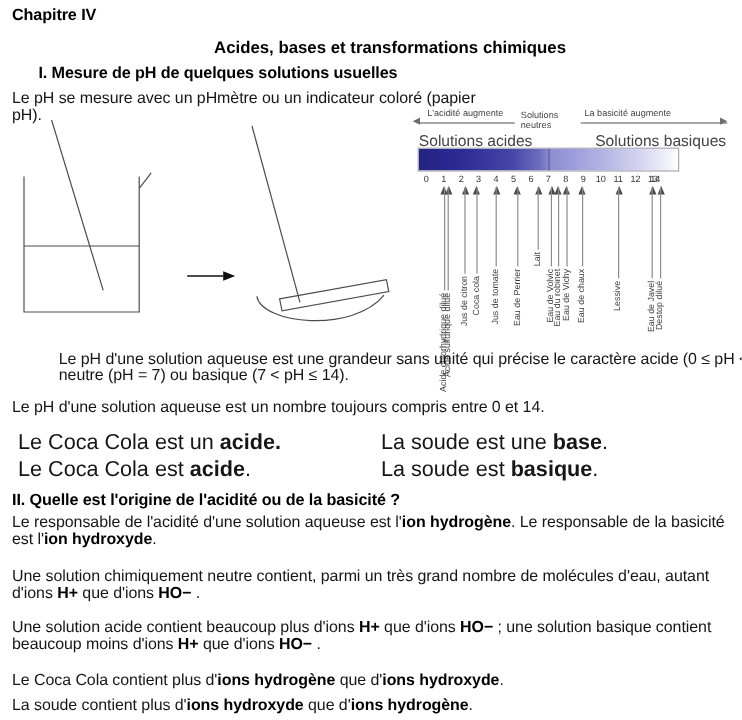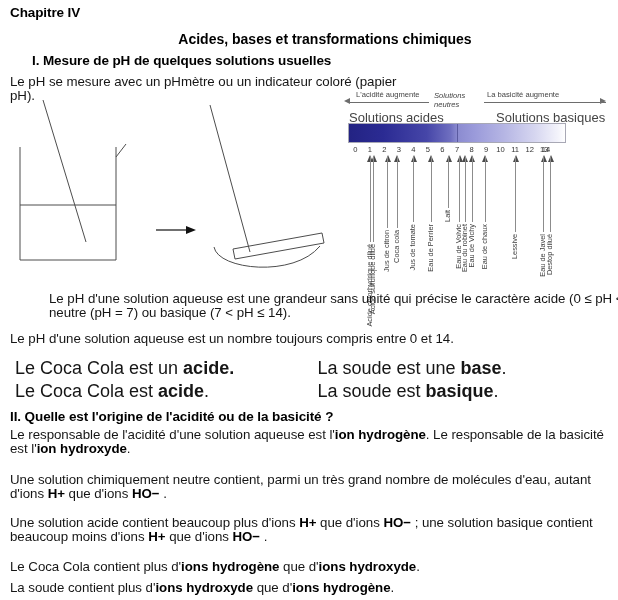--- a/index.html
+++ b/index.html
@@ -113,21 +113,21 @@
     height: 22px;
   }
   .ph-arrow-label {
     position: absolute;
     font-size: 7.6px;
     color: #444;
     white-space: nowrap;
   }
   #lbl-acid-inc  { left: 12px;  top: 0px; }
   #lbl-base-inc  { left: 143px; top: 0px; }
-  #lbl-neutral   { left: 90px;  top: 1px; width: 44px; line-height: 9px; white-space: normal; font-style: italic; }
+  #lbl-neutral   { left: 90px;  top: 1px; width: 44px; line-height: 9px; white-space: normal; }
 
   .arrow-line {
     position: absolute;
     height: 1px;
     background: #6d6d6d;
     top: 12px;
   }
   #arrow-l { left: 5px;   width: 80px; }
   #arrow-r { left: 140px; width: 122px; }
   .arrow-head {

